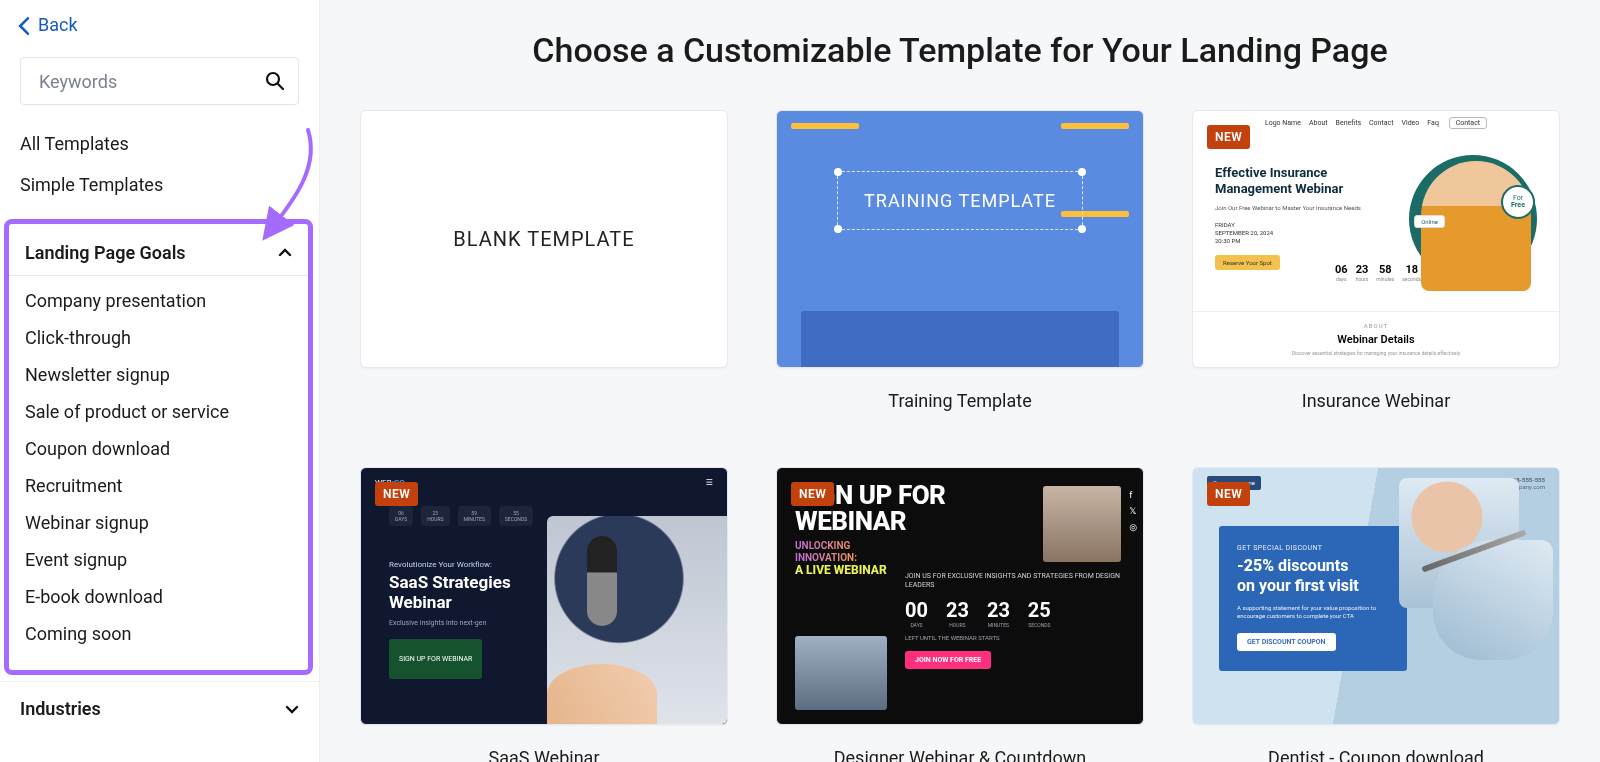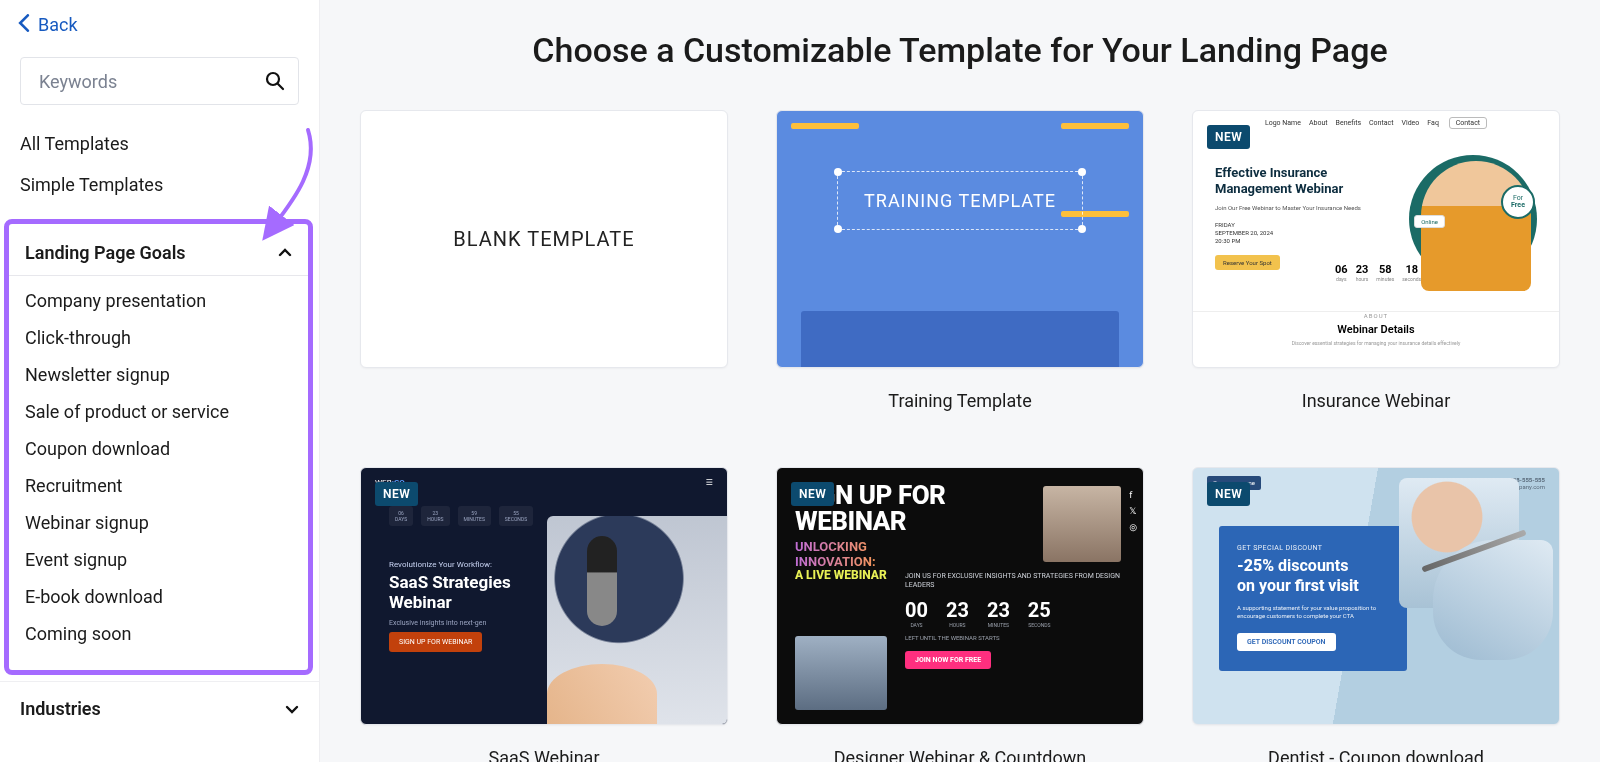--- a/index.html
+++ b/index.html
@@ -1,18 +1,18 @@
 <!DOCTYPE html>
 <html><head>
 <meta charset="utf-8">
 <style>
 *{box-sizing:border-box;margin:0;padding:0;font-family:-apple-system,BlinkMacSystemFont,"Segoe UI",Roboto,sans-serif}
 body{background:#f6f7f9;width:1600px;height:762px;overflow:hidden;position:relative}
 .sidebar{position:absolute;left:0;top:0;width:320px;height:762px;background:#fff;border-right:1px solid #eeeef1}
-.back{display:flex;align-items:flex-start;gap:8px;padding:14px 18px;color:#175ac0;font-size:18px;cursor:pointer}
+.back{display:flex;align-items:flex-end;gap:8px;padding:14px 18px;color:#175ac0;font-size:18px;cursor:pointer}
 .back svg{width:12px;height:18px}
 .search{margin:8px 20px 18px;position:relative}
 .search input{width:100%;height:48px;padding:0 44px 0 18px;font-size:18px;border:1px solid #e2e4e9;border-radius:4px;color:#333}
 .search input::placeholder{color:#7b8291}
 .search .mag{position:absolute;right:14px;top:14px;color:#111}
 .qlink{padding:10px 20px;font-size:18px;color:#1b1b1b;cursor:pointer}
 .sep{height:8px}
 .section-head{display:flex;align-items:center;justify-content:space-between;padding:16px 20px;font-size:18px;font-weight:600;color:#1b1b1b;cursor:pointer;border-top:1px solid #efeff2}
 .section-head svg{width:14px;height:14px}
 .goals-box{border:5px solid #a56bff;border-radius:8px;margin:6px 6px 6px 4px;padding-bottom:18px}
@@ -20,21 +20,21 @@
 .goals-box .divider{height:1px;background:#e7e7ec;margin:0 0 6px}
 .goal-item{padding:8px 16px;font-size:18px;color:#1b1b1b;cursor:pointer}
 .arrow{position:absolute;left:262px;top:124px;pointer-events:none}
 
 .main{position:absolute;left:320px;top:0;right:0;height:582px;padding:0 40px 20px}
 .main h1{font-size:34px;font-weight:500;color:#1b1b1b;text-align:center;padding:30px 0 40px}
 .grid{display:grid;grid-template-columns:repeat(3,1fr);gap:56px 48px}
 .card{display:flex;flex-direction:column;align-items:center;gap:22px}
 .thumb{width:100%;height:258px;border:1px solid #e6e8ed;border-radius:6px;background:#fff;position:relative;overflow:hidden;box-shadow:0 1px 2px rgba(0,0,0,.04);cursor:pointer}
 .card .title{font-size:18px;color:#1b1b1b;text-align:center}
-.badge{position:absolute;left:14px;top:14px;background:#0c4a6e;color:#fff;font-size:12px;font-weight:600;letter-spacing:.5px;padding:5px 8px;border-radius:3px;z-index:5}
+.badge{position:absolute;left:14px;top:14px;background:#c2410c;color:#fff;font-size:12px;font-weight:600;letter-spacing:.5px;padding:5px 8px;border-radius:3px;z-index:5}
 
 
 .thumb.blank{display:flex;align-items:center;justify-content:center;font-size:20px;letter-spacing:1px;color:#222}
 
 
 .thumb.training{background:#5b8be0}
 .training .upper{position:absolute;inset:0 0 auto 0;height:70%;display:flex;align-items:center;justify-content:center}
 .training .plate{border:1px dashed rgba(255,255,255,.8);padding:18px 26px;color:#fff;font-size:18px;letter-spacing:1px;position:relative}
 .training .plate::before,.training .plate::after,.training .plate i::before,.training .plate i::after{content:"";position:absolute;width:8px;height:8px;background:#fff;border-radius:50%}
 .training .plate::before{left:-4px;top:-4px}.training .plate::after{right:-4px;top:-4px}
@@ -57,46 +57,46 @@
 .insurance .htxt .date{font-size:6px;color:#333;margin-top:10px;line-height:1.3}
 .insurance .htxt .cta{display:inline-block;margin-top:10px;background:#f2c24d;color:#333;font-size:6px;padding:4px 8px;border-radius:3px}
 .insurance .countdown{position:absolute;left:120px;top:108px;display:flex;gap:8px}
 .insurance .cd{display:flex;flex-direction:column;align-items:center;font-size:8px}
 .insurance .cd b{font-size:11px}
 .insurance .cd span{font-size:5px;color:#888}
 .insurance .circle{position:absolute;right:0;top:0;width:128px;height:128px;border-radius:50%;background:#1b6b66}
 .insurance .person{position:absolute;right:6px;top:6px;width:110px;height:130px;background:linear-gradient(180deg,#f0c79b 0 35%,#e69a2b 35%);border-radius:55px 55px 8px 8px}
 .insurance .online{position:absolute;right:92px;top:60px;background:#fff;border:1px solid #ddd;font-size:6px;padding:2px 6px;border-radius:3px;color:#1b6b66}
 .insurance .free{position:absolute;right:2px;top:30px;width:34px;height:34px;border:2px solid #1b6b66;border-radius:50%;background:#fff;display:flex;align-items:center;justify-content:center;flex-direction:column;font-size:7px;color:#1b6b66;line-height:1}
-.insurance .details{position:absolute;left:0;right:0;bottom:0;height:56px;border-top:1px solid #eee;text-align:center;}
+.insurance .details{position:absolute;left:0;right:0;bottom:0;height:56px;border-top:1px solid #eee;text-align:center;padding-top:10px}
 .insurance .details .lbl{font-size:6px;color:#999;letter-spacing:1px}
 .insurance .details .t{font-size:11px;font-weight:600;margin-top:4px}
 .insurance .details .d{font-size:5px;color:#999;margin-top:4px}
 
 
 .thumb.saas{background:#10182f}
 .saas .top{position:absolute;left:14px;right:14px;top:10px;display:flex;justify-content:space-between;align-items:center;color:#fff;font-size:8px}
 .saas .top .brand b{color:#5aa1ff}
 .saas .cdn{position:absolute;left:28px;top:38px;display:flex;gap:8px}
 .saas .cdn .cd{background:rgba(255,255,255,.06);border-radius:3px;padding:4px 6px;color:#fff;font-size:10px;text-align:center}
 .saas .cdn .cd span{display:block;font-size:5px;color:#9aa4c0}
 .saas .txt{position:absolute;left:28px;top:92px;color:#fff;width:180px}
 .saas .txt .r{font-size:8px;color:#c6d1f0}
 .saas .txt .h{font-size:17px;font-weight:700;line-height:1.2;margin-top:3px}
 .saas .txt .s{font-size:7px;color:#9aa4c0;margin-top:6px}
-.saas .txt .cta{display:inline-block;margin-top:5px;background:#c2410c;color:#fff;font-size:7px;padding:6px 10px;border-radius:3px}
+.saas .txt .cta{display:inline-block;margin-top:12px;background:#14532d;color:#fff;font-size:7px;padding:16px 10px;border-radius:3px}
 .saas .img{position:absolute;right:0;top:48px;bottom:0;width:180px;border-radius:6px 0 0 0;background:radial-gradient(circle at 40% 30%,#2c3a5a 0 35%,transparent 36%),linear-gradient(180deg,#bfc6d2,#dfe3ea)}
 .saas .img .mic{position:absolute;left:40px;top:20px;width:30px;height:90px;background:linear-gradient(180deg,#222 0 40%,#888 41%);border-radius:15px}
 .saas .img .hand{position:absolute;left:0;bottom:0;width:110px;height:60px;background:linear-gradient(60deg,#e5b58b,#f2cdb0);border-radius:50% 50% 0 0}
 
 
 .thumb.designer{background:#0c0c0c}
 .designer .hero{position:absolute;left:18px;top:14px;right:90px}
 .designer .hero .h{color:#fff;font-size:26px;font-weight:800;line-height:1;letter-spacing:-.5px}
-.designer .hero .grad{display:inline-block;margin-top:6px;background:linear-gradient(90deg,#c06dd6,#f5965a);-webkit-background-clip:text;background-clip:text;color:transparent;font-size:13px;font-weight:700;line-height:1.15}
+.designer .hero .grad{display:inline-block;margin-top:6px;background:linear-gradient(90deg,#c06dd6,#f5965a);-webkit-background-clip:text;background-clip:text;color:transparent;font-size:10px;font-weight:700;line-height:1.15}
 .designer .hero .live{color:#e8f055;font-size:12px;font-weight:800;margin-top:-2px}
 .designer .sidepic{position:absolute;right:22px;top:18px;width:78px;height:76px;background:linear-gradient(180deg,#c7b5a4,#8a7464);border-radius:3px}
 .designer .pic2{position:absolute;left:18px;bottom:14px;width:92px;height:74px;background:linear-gradient(180deg,#9fb0c3,#5c6d82);border-radius:3px}
 .designer .right{position:absolute;right:22px;top:104px;left:128px;color:#cfd3da}
 .designer .right .lead{font-size:7px;line-height:1.3}
 .designer .right .cdn{display:flex;gap:18px;margin-top:8px}
 .designer .right .cd{color:#fff;text-align:center}
 .designer .right .cd b{font-size:20px;font-weight:700}
 .designer .right .cd span{display:block;font-size:5px;color:#9aa0ab}
 .designer .right .left{font-size:6px;color:#9aa0ab;margin-top:6px}

